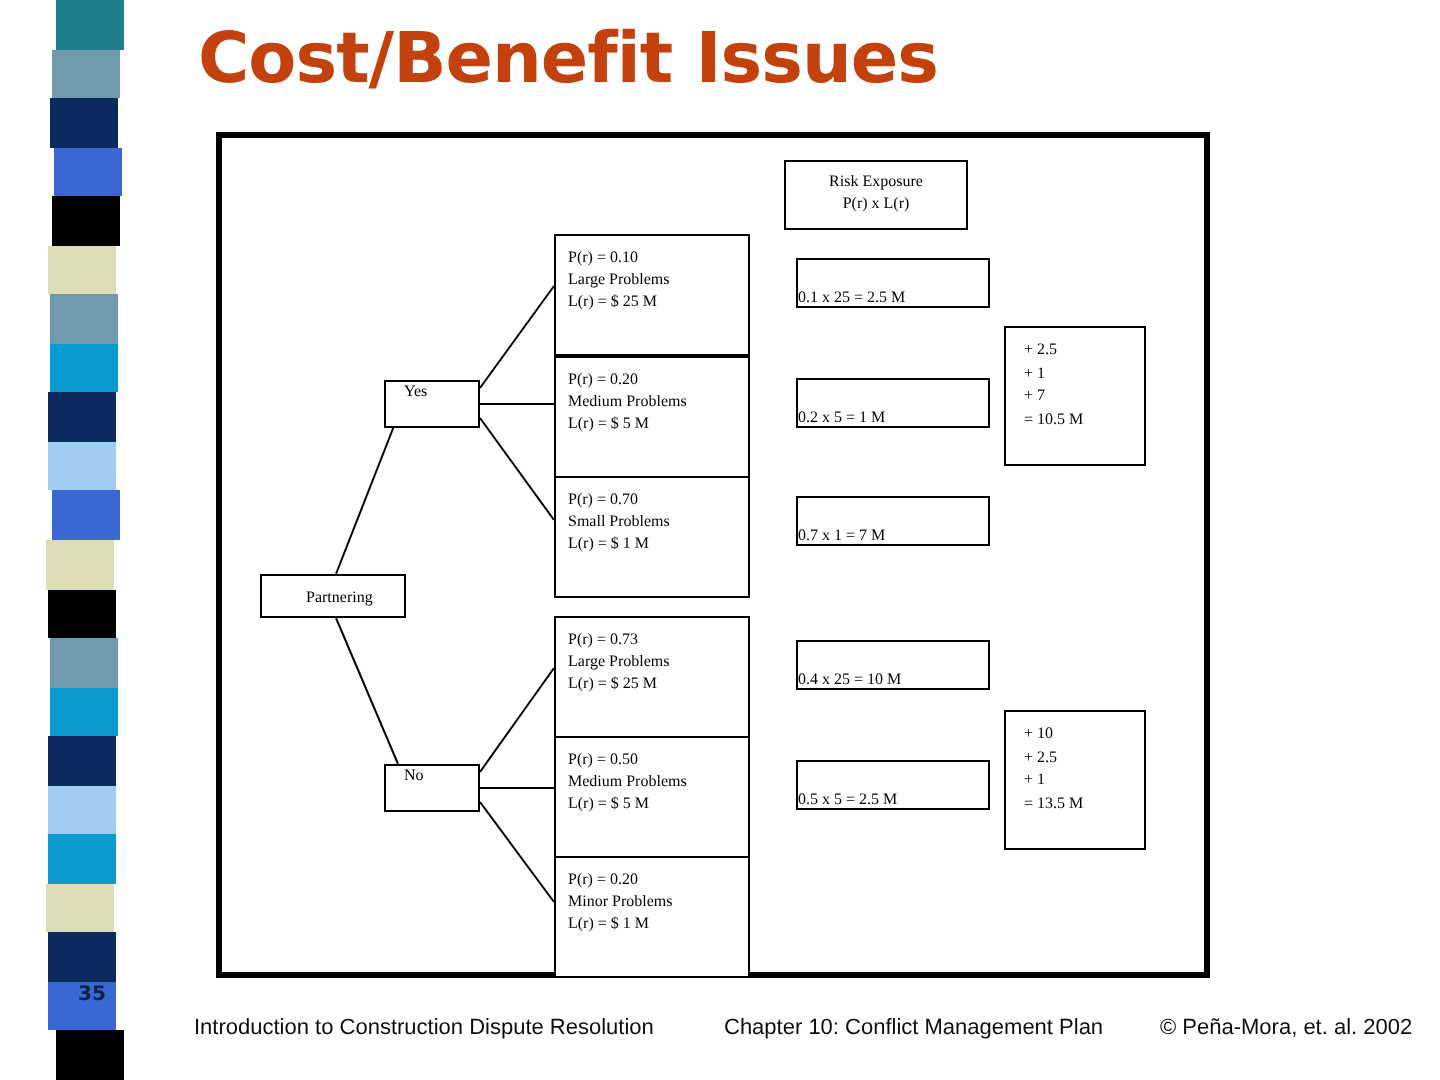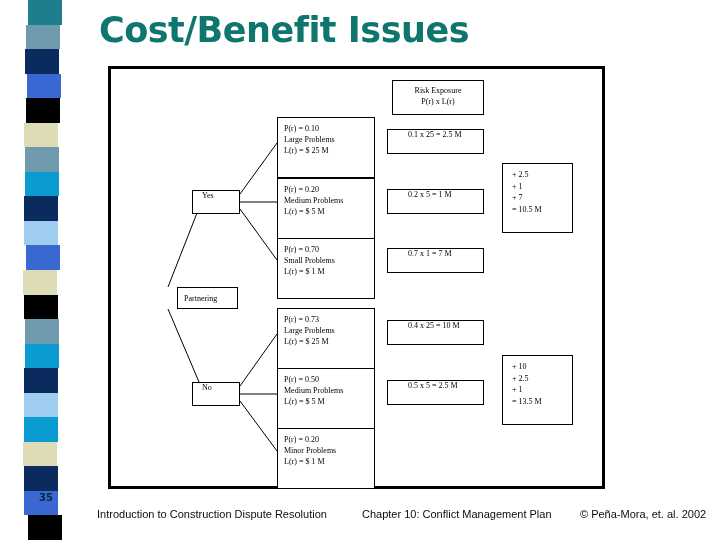--- a/index.html
+++ b/index.html
@@ -20,24 +20,24 @@
     font-family:"DejaVu Sans","Liberation Sans",sans-serif;
     font-size:35px;font-weight:600;color:#1f4e79;letter-spacing:-0.5px;white-space:nowrap;
   }
   
   .bigbox{position:absolute;left:108px;top:66px;width:497px;height:423px;
     border:3px solid #000;box-sizing:border-box;background:#fff;}
   .dbox{position:absolute;border:1px solid #000;box-sizing:border-box;background:#fff;
     font-family:"Liberation Serif",serif;font-size:8px;color:#000;}
   .risk-box{left:392px;top:80px;width:92px;height:35px;text-align:center;padding-top:4px;line-height:11px;}
   .pbox{left:277px;width:98px;height:61px;padding:5px 0 0 6px;line-height:11px;}
-  .cbox{left:387px;width:97px;height:25px;display:flex;align-items:flex-start;padding-left:20px;}
+  .cbox{left:398px;width:97px;height:25px;display:flex;align-items:flex-end;padding-left:0;}
   .tbox{left:502px;width:71px;height:70px;padding:5px 0 0 9px;line-height:11.5px;}
   .label-box{left:192px;width:48px;height:24px;display:flex;align-items:flex-start;padding-left:9px;}
-  .partner-box{left:130px;top:287px;width:61px;height:22px;display:flex;align-items:center;padding-left:6px;margin-left:47px;}
+  .partner-box{left:130px;top:287px;width:73px;height:22px;display:flex;align-items:center;padding-left:22px;}
   svg.lines{position:absolute;left:0;top:0;pointer-events:none;}
   
   .footer-text{position:absolute;top:508px;font-size:11px;color:#0d0d0d;white-space:nowrap;
     font-family:"Liberation Sans",sans-serif;}
   .f-left{left:97px;}
   .f-center{left:362px;}
   .f-right{left:580px;}
 </style>
 </head>
 <body>
@@ -63,21 +63,21 @@
       <div class="strip-block" style="background: rgb(11, 42, 94); margin-left: 2px;"></div>
       <div class="strip-block" style="background: rgb(159, 205, 239); margin-left: 2px;"></div>
       <div class="strip-block" style="background: rgb(10, 155, 209); margin-left: 2px;"></div>
       <div class="strip-block" style="background: rgb(221, 220, 182); margin-left: 1px;"></div>
       <div class="strip-block" style="background: rgb(11, 42, 94); margin-left: 2px;"></div>
       <div class="strip-block" style="background: rgb(58, 104, 210); margin-left: 2px;"></div>
       <div class="strip-block" style="background: rgb(0, 0, 0); margin-left: 6px;"></div>
     </div>
   <div class="page-number">35</div>
 
-  <div class="title" style="color: #0f766e;">Cost/Benefit Issues</div>
+  <div class="title" style="color: #c2410c;">Cost/Benefit Issues</div>
 
   <div class="bigbox"></div>
 
   <svg class="lines" width="720" height="540">
     <g stroke="#000" stroke-width="1">
       <line x1="168" y1="287" x2="197" y2="213"></line>
       <line x1="168" y1="309" x2="199" y2="382"></line>
       <line x1="240" y1="194" x2="277" y2="143"></line>
       <line x1="240" y1="202" x2="277" y2="202"></line>
       <line x1="240" y1="209" x2="277" y2="260"></line>

